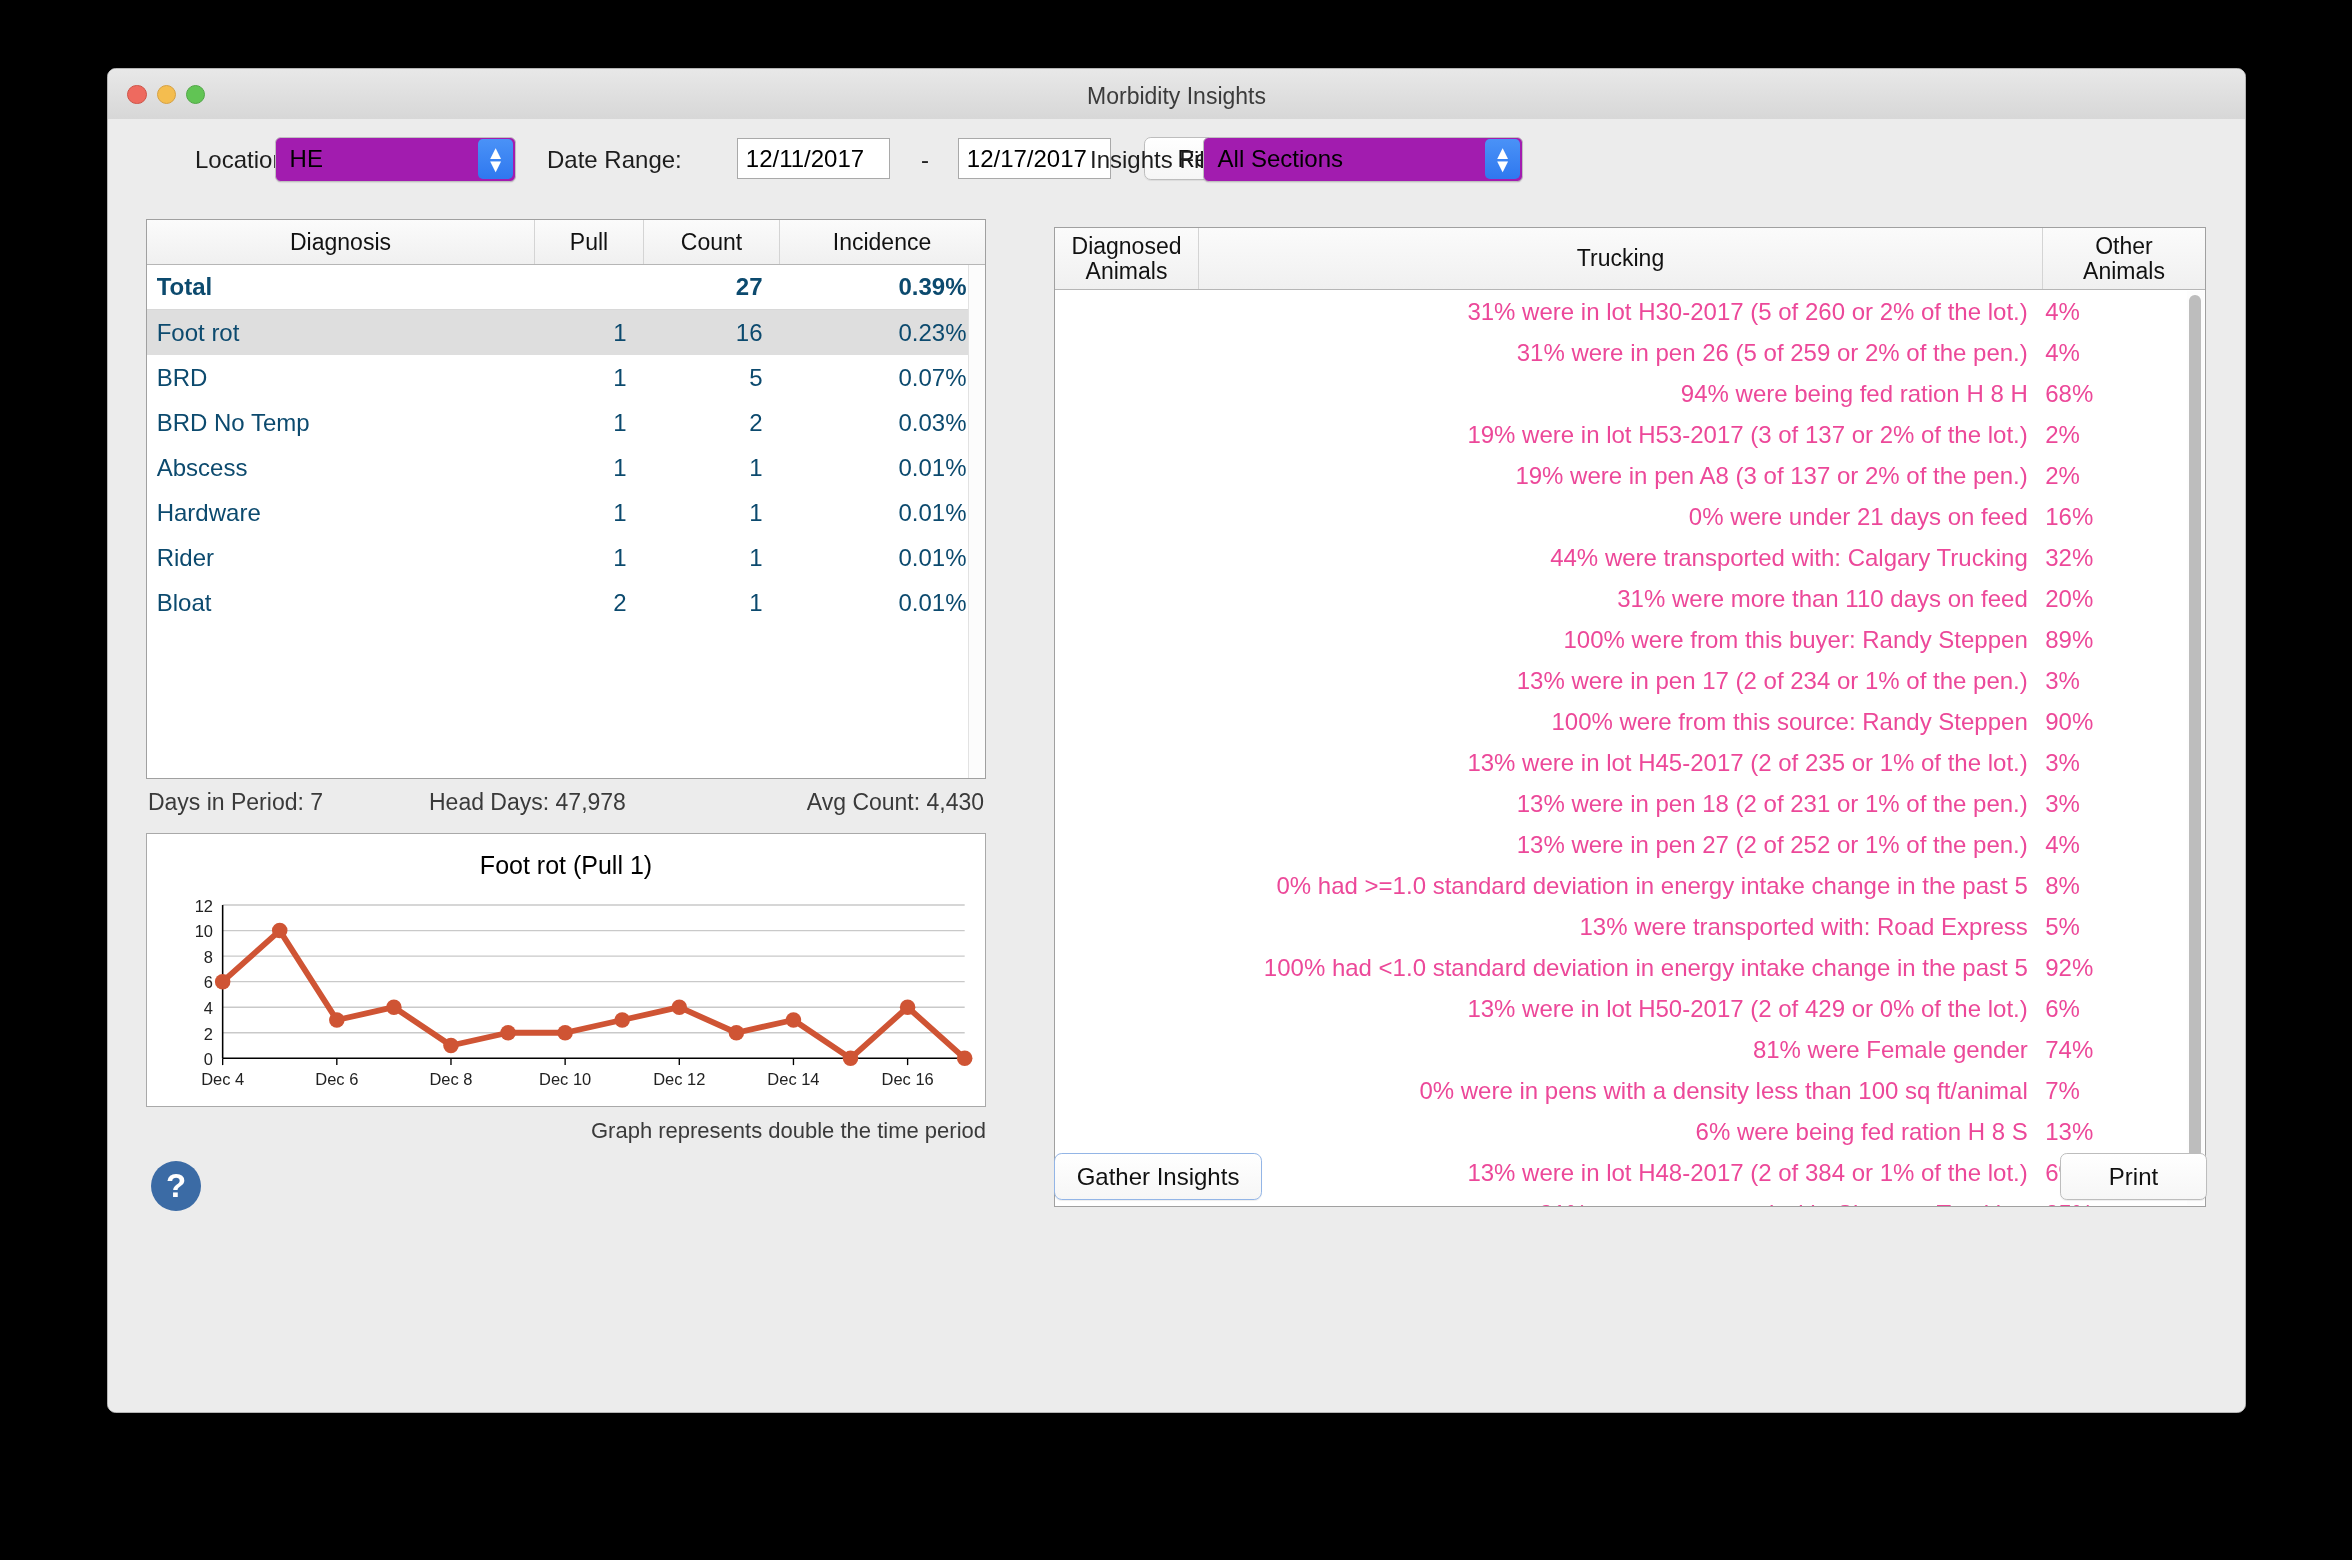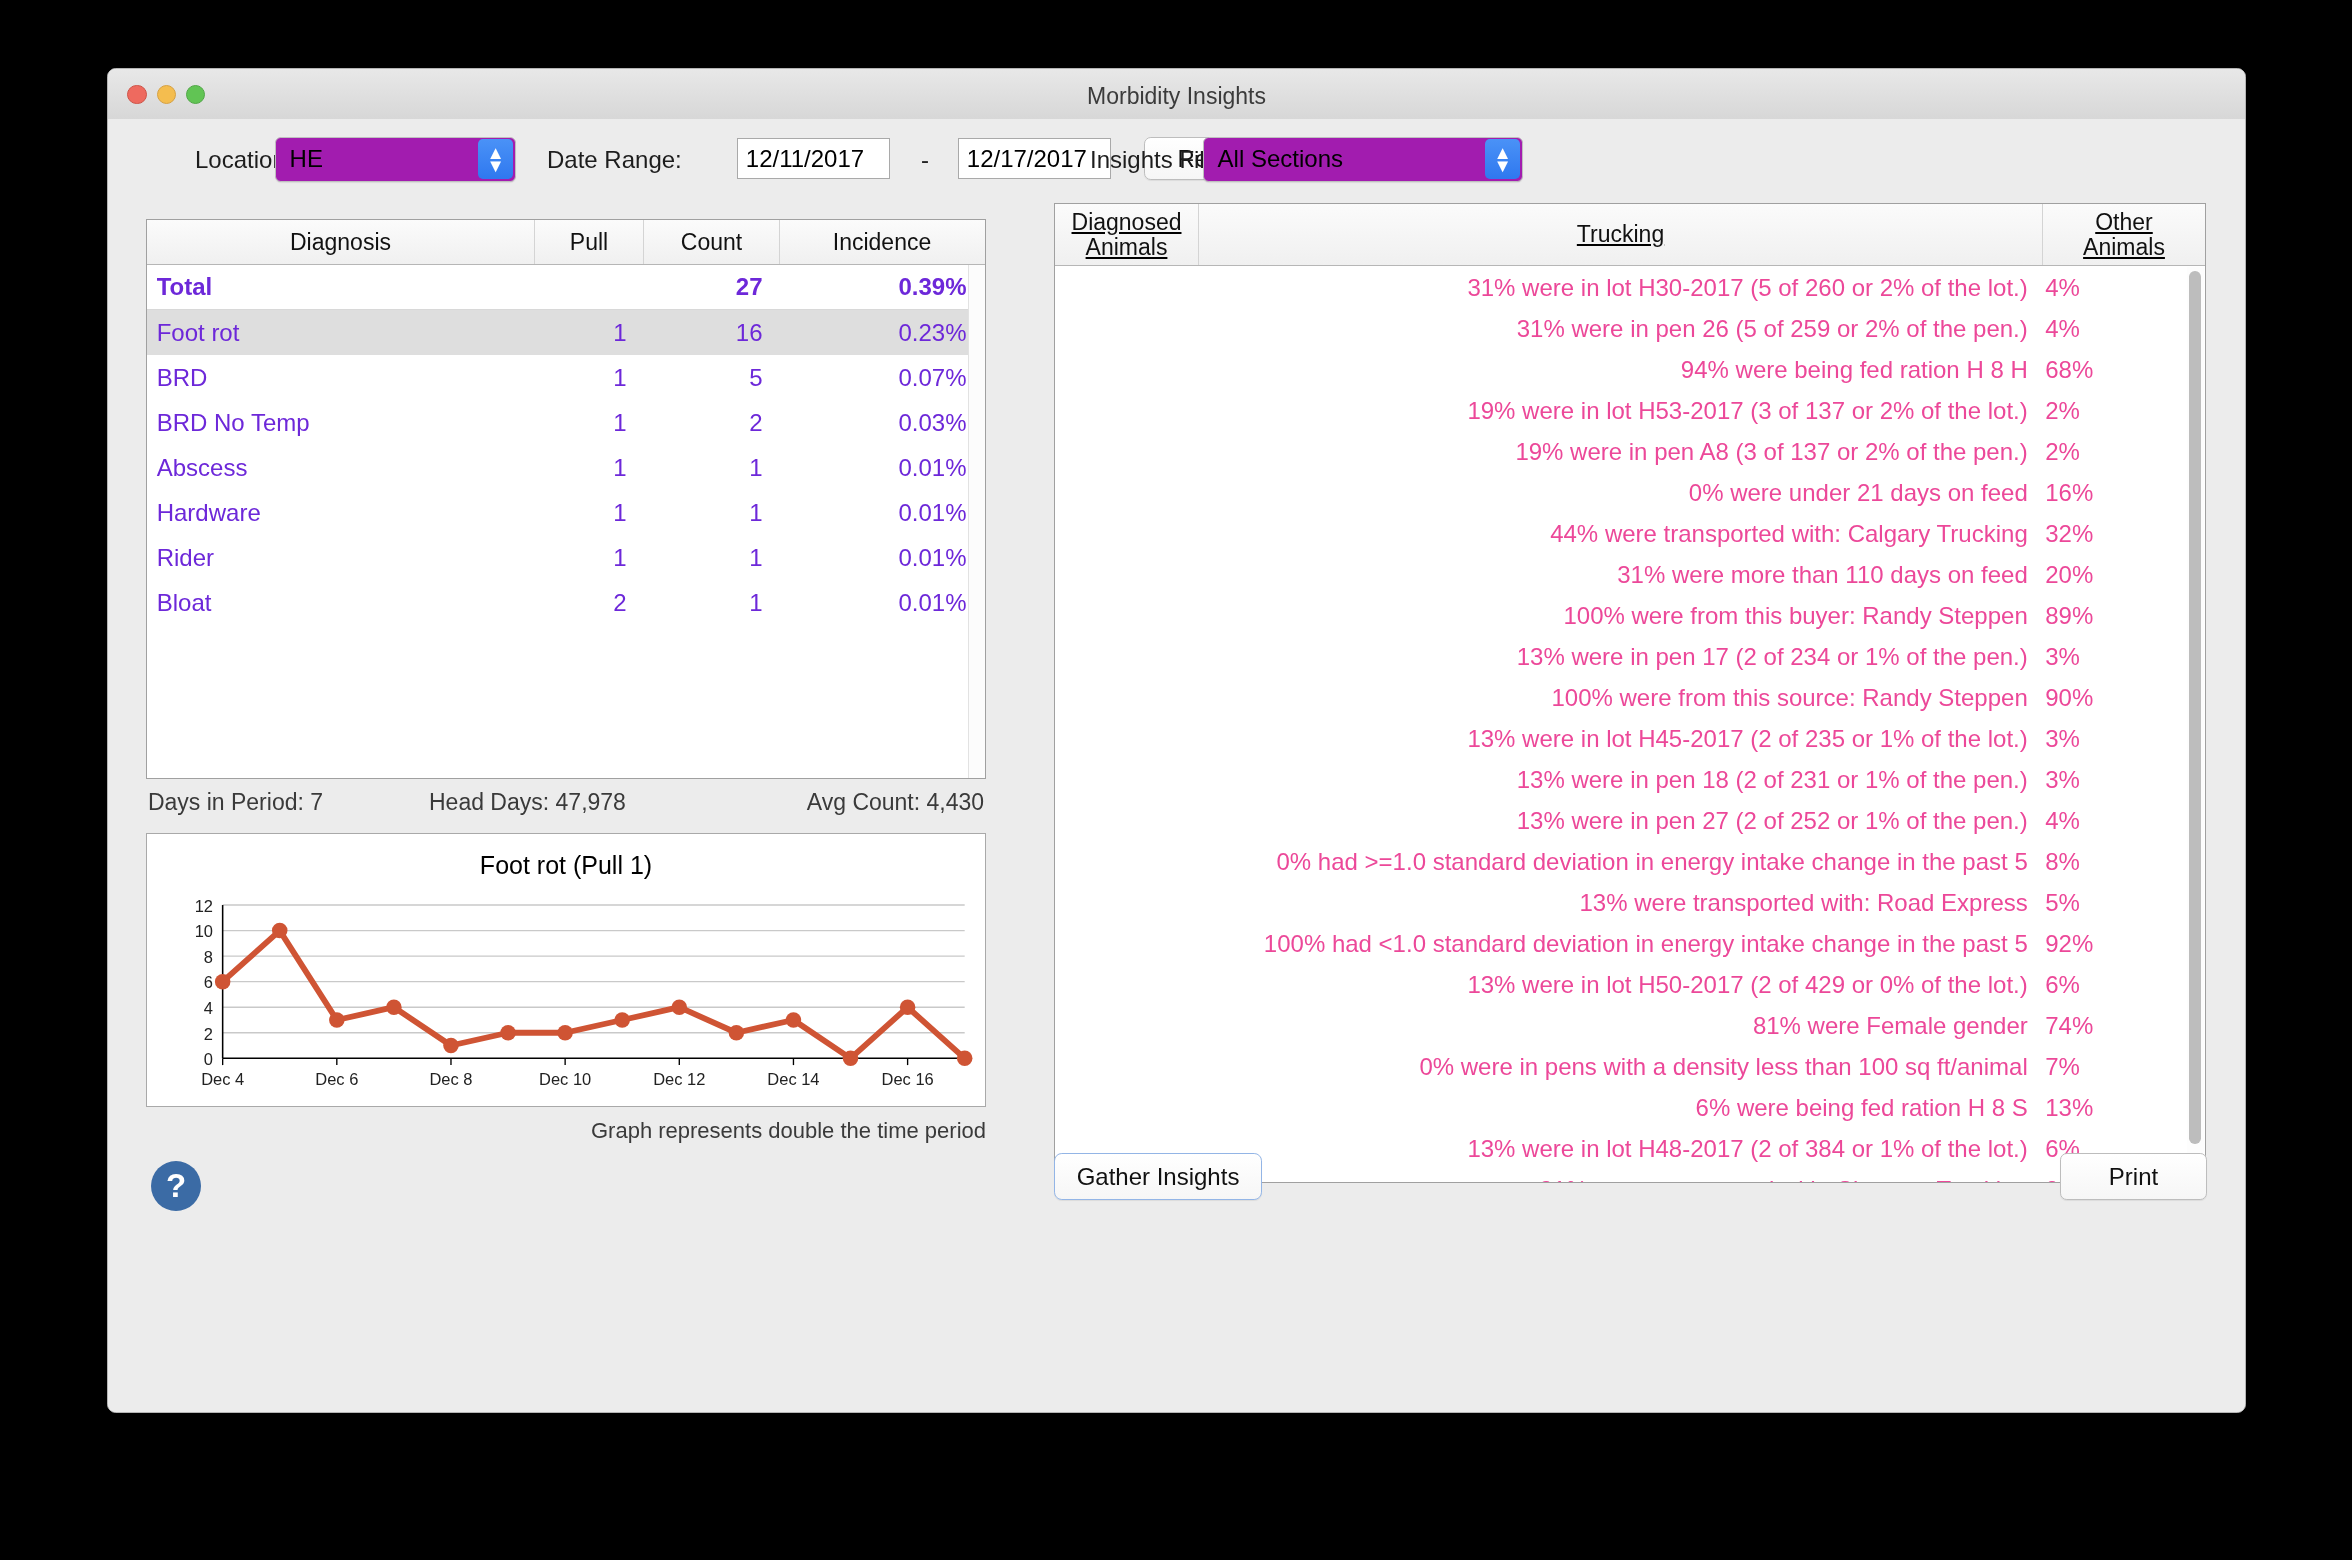--- a/index.html
+++ b/index.html
@@ -99,21 +99,21 @@
   #dx-head > div {
     display: flex; align-items: center; justify-content: center;
     border-right: 1px solid #d4d4d4;
   }
   #dx-head > div:last-child { border-right: none; }
   .c-dx { width: 388px; }
   .c-pull { width: 109px; }
   .c-count { width: 136px; }
   .c-inc { width: 204px; }
 
-  .dx-row { display: flex; height: 45px; font-size: 24px; color: #6d28d9; align-items: stretch; }
+  .dx-row { display: flex; height: 45px; font-size: 24px; color: #0c4a6e; align-items: stretch; }
   .dx-row > div { display: flex; align-items: center; }
   .dx-row .c-dx { justify-content: flex-start; padding-left: 9.7px; }
   .dx-row .c-pull, .dx-row .c-count, .dx-row .c-inc { justify-content: flex-end; padding-right: 17.5px; }
   .dx-row.total { font-weight: bold; border-bottom: 1px solid #d8d8d8; }
   .dx-row.sel { background: #dedede; }
 
   #dx-scroll-track {
     position: absolute; right: 0; top: 45px; bottom: 0; width: 17.5px;
     background: #fcfcfc; border-left: 1px solid #e2e2e2;
   }
@@ -146,25 +146,24 @@
   #help-btn {
     position: absolute; left: 43px; top: 1042px;
     width: 50px; height: 50px; border-radius: 50%;
     background: #3b6ba5;
     color: #fff; font-size: 33px; font-weight: bold;
     display: flex; align-items: center; justify-content: center;
   }
 
   
   #ins-panel {
-    position: absolute; left: 946px; top: 84px;
+    position: absolute; left: 946px; top: 108px;
     width: 1152px; height: 980px;
     background: #fff; border: 1px solid #a0a0a0;
     overflow: hidden;
-    text-decoration: underline;
   }
   #ins-head {
     display: flex; height: 62px;
     background: linear-gradient(#fbfbfb, #f0f0f0);
     border-bottom: 1px solid #b6b6b6;
     font-size: 23px; color: #111;
   }
   #ins-head > div {
     display: flex; align-items: center; justify-content: center;
     text-align: center; line-height: 1.08;

